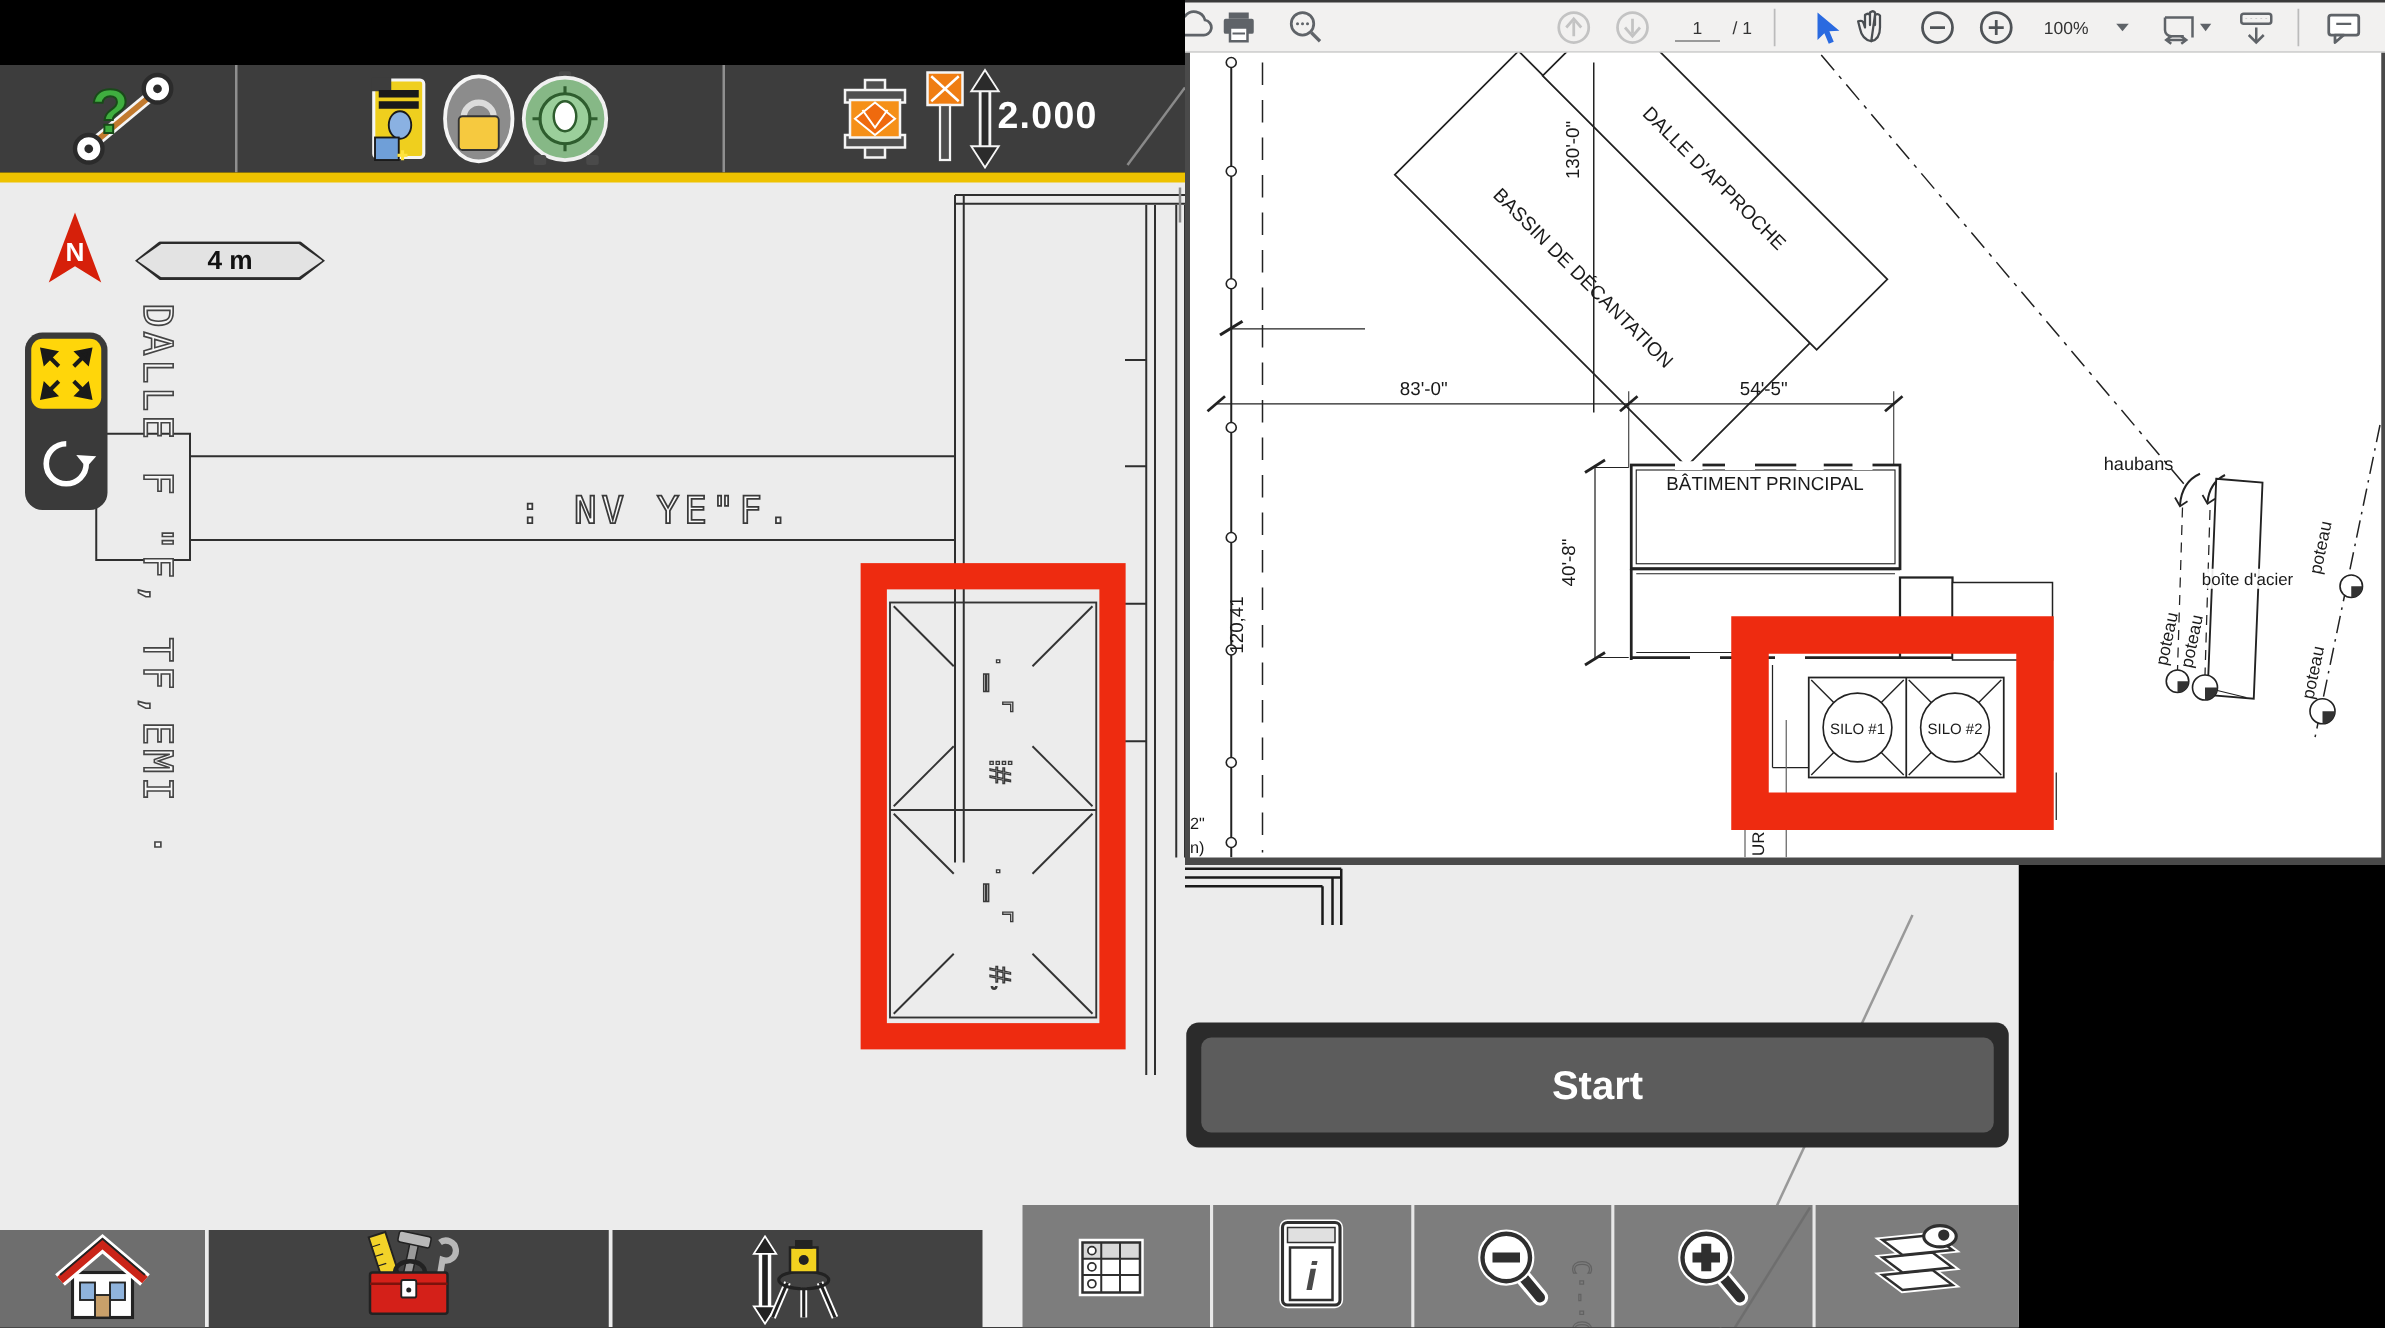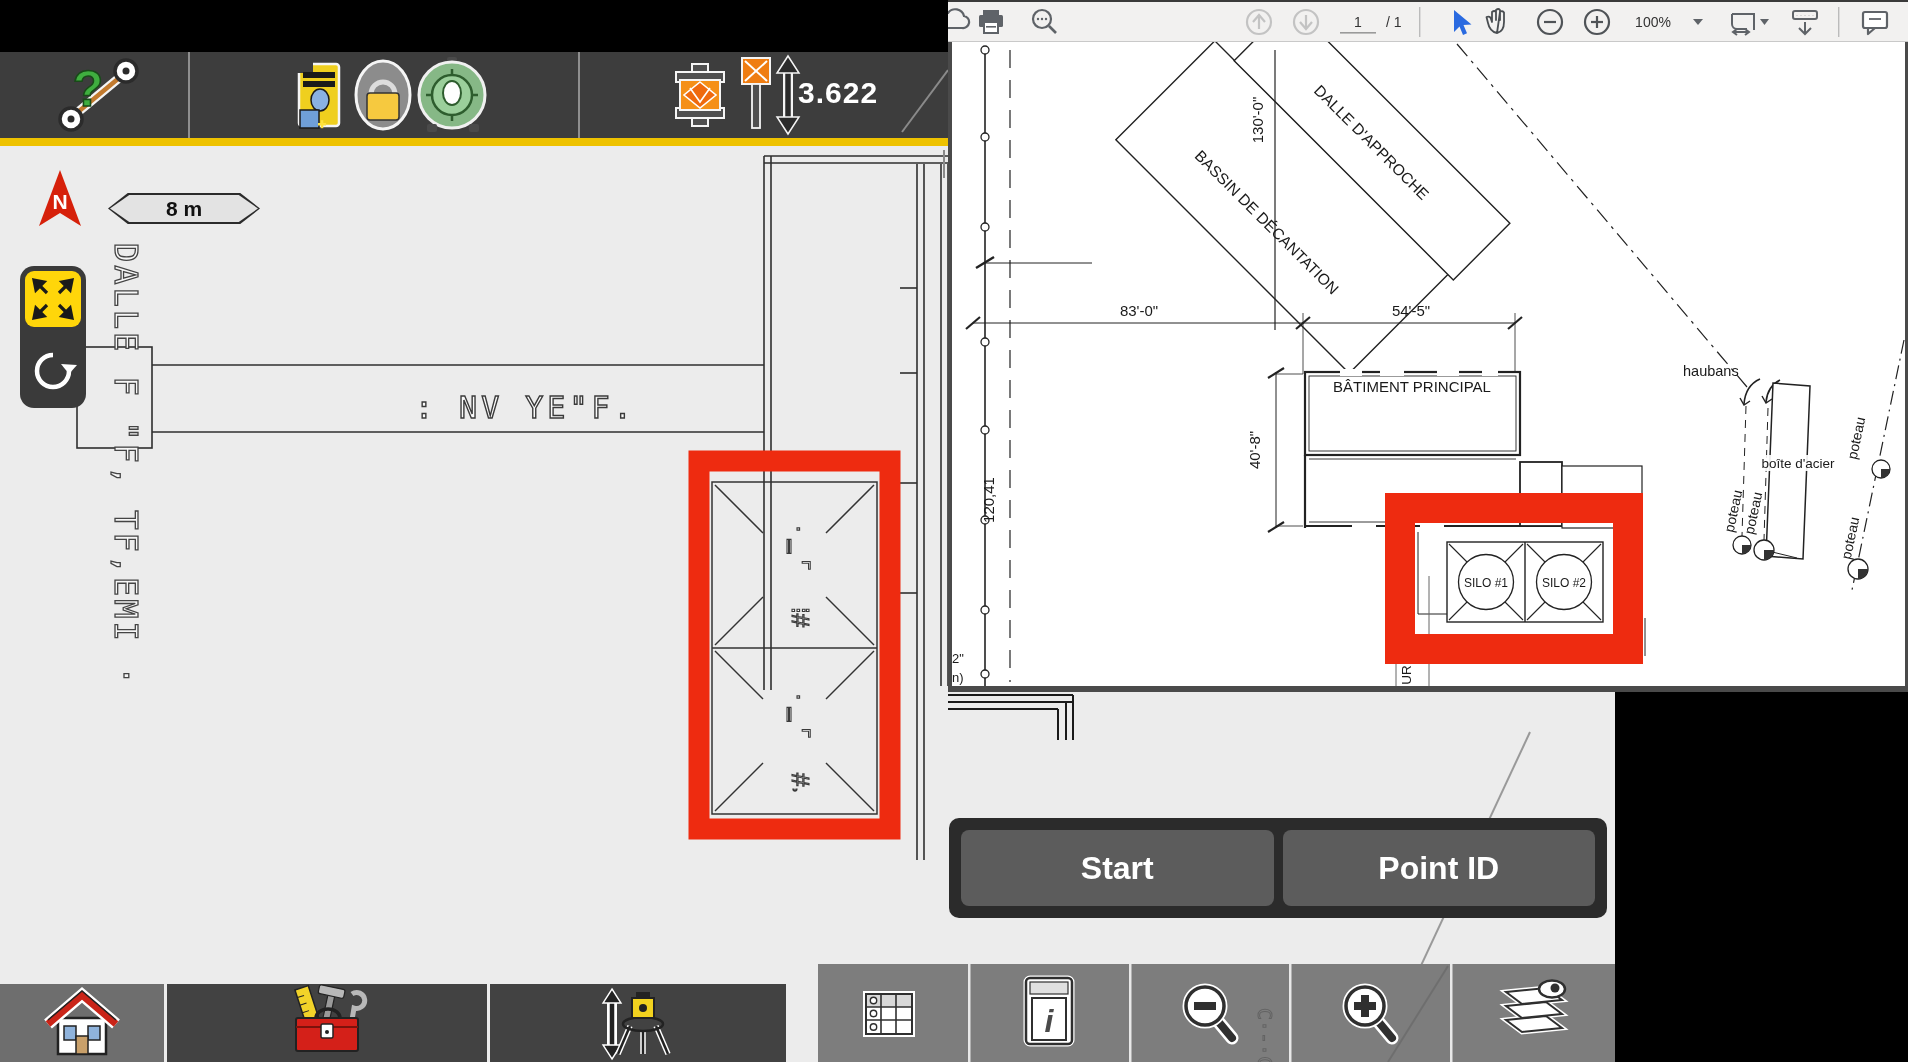--- a/index.html
+++ b/index.html
@@ -179,32 +179,32 @@
 
       <g>
         <line x1="788" y1="16" x2="788" y2="70" stroke="#f5f5f5" stroke-width="10"></line>
         <line x1="788" y1="16" x2="788" y2="70" stroke="#2b2b2b" stroke-width="5.5"></line>
         <polygon points="788,4 799,21 777,21" fill="#2b2b2b" stroke="#f5f5f5" stroke-width="1.5"></polygon>
         <polygon points="788,82 799,65 777,65" fill="#2b2b2b" stroke="#f5f5f5" stroke-width="1.5"></polygon>
       </g>
 
       <line x1="902" y1="80" x2="948" y2="18" stroke="#8a8a8a" stroke-width="2"></line>
     </svg>
-    <div id="pole-height" class="abs">3.622</div>
+    <div id="pole-height" class="abs">2.000</div>
   </div>
   <div id="yellow-bar" class="abs"></div>
 
   <svg class="abs" style="left:30px;top:168px;" width="60" height="66" viewBox="0 0 60 66">
     <polygon points="30,2 51,58 30,45 9,58" fill="#d6200a"></polygon>
     <text x="30" y="41" text-anchor="middle" font-size="21" font-weight="bold" fill="#fff">N</text>
   </svg>
 
   <div id="scale-pill" class="abs">
     <div class="inner">
-        <span>8 m</span>
+        <span>4 m</span>
       </div>
   </div>
 
   <div id="view-controls" class="abs">
     <button id="expand-btn">
       <svg width="56" height="56" viewBox="0 0 56 56">
         <g stroke="#1a1a1a" stroke-width="3.2" fill="#1a1a1a">
           <line x1="22" y1="22" x2="13" y2="13"></line>
             <polygon points="9,9 19,11 11,19"></polygon>
           <line x1="34" y1="22" x2="43" y2="13"></line>
@@ -448,21 +448,20 @@
           <text x="0" y="621" font-size="13">2"</text>
           <text x="0" y="640" font-size="13">n)</text>
           <text transform="rotate(-90 459 633)" x="459" y="633" text-anchor="middle" font-size="13.5">UR</text>
         </g>
       </svg>
     </div>
   </div>
 
   <div id="action-bar" class="abs">
     <button class="action-btn">Start</button>
-    <button class="action-btn">Point ID</button>
   </div>
 
   <div id="seg-home" class="seg abs"></div>
   <div id="seg-toolbox" class="seg abs"></div>
   <div id="seg-station" class="seg abs"></div>
   <svg id="bottom-left-icons" class="abs" width="786" height="78" viewBox="0 0 786 78">
 
     <g>
       <rect x="58" y="34" width="48" height="36" fill="#fff" stroke="#222" stroke-width="2.5"></rect>
       <path d="M48,40 L82,11 L116,40" stroke="#fff" stroke-width="12" fill="none"></path>

